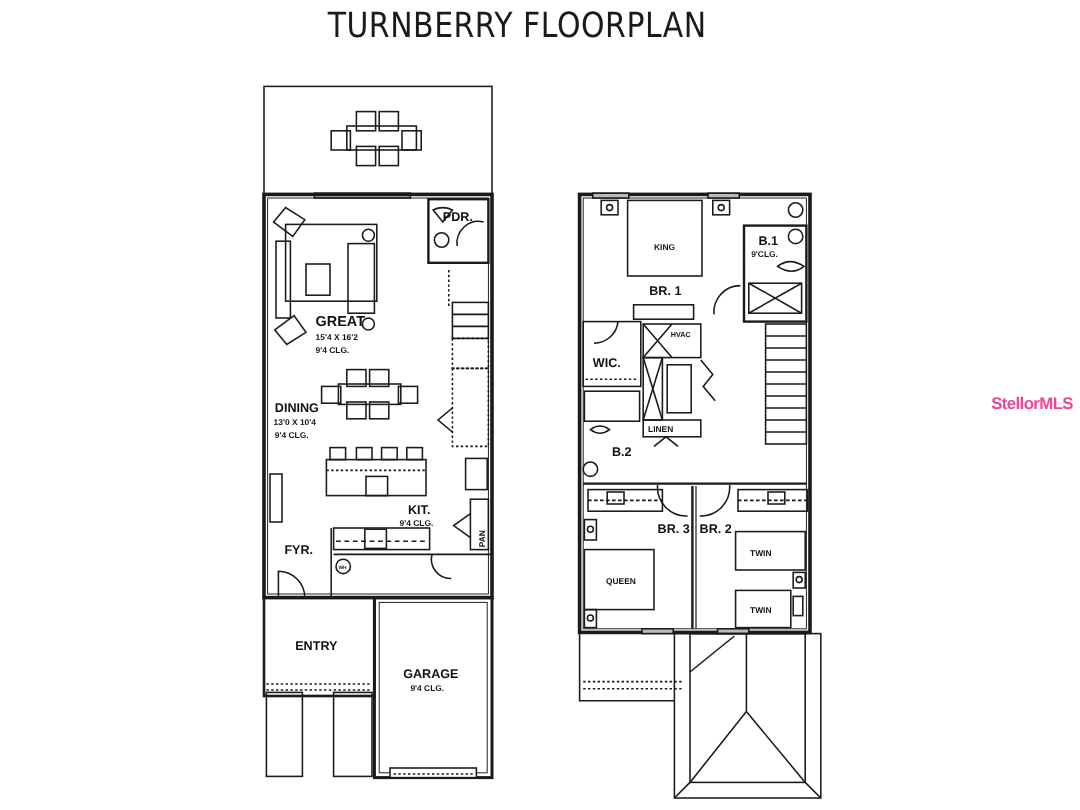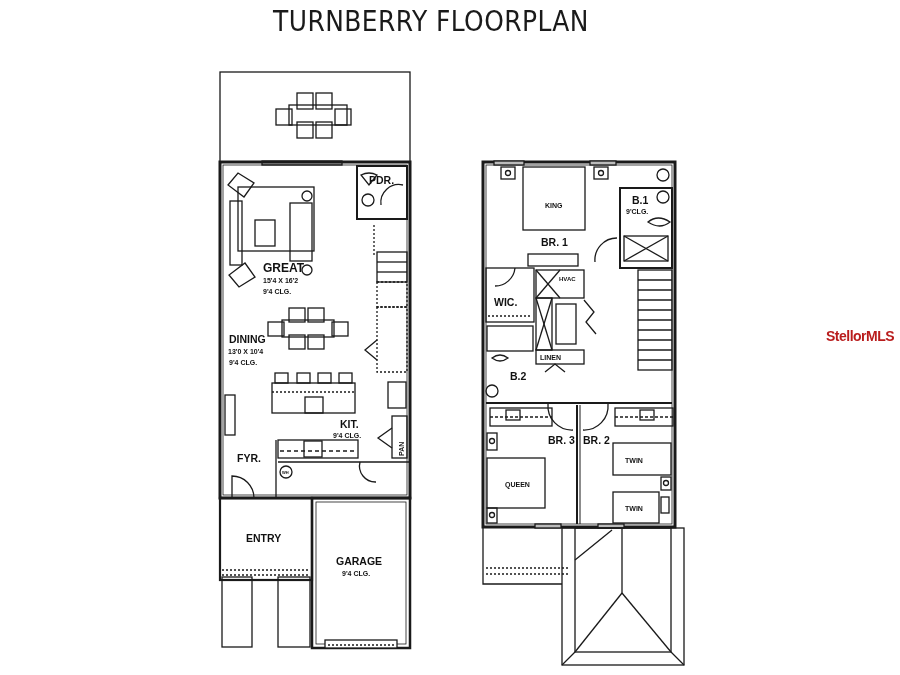--- a/index.html
+++ b/index.html
@@ -3,21 +3,21 @@
 <meta charset="utf-8">
 <style>
   html,body{margin:0;padding:0;background:#ffffff;}
   body{width:900px;height:675px;position:relative;overflow:hidden;font-family:"Liberation Sans",sans-serif;color:#1a1a1a;}
   .title{position:absolute;left:0;top:4px;width:862px;text-align:center;font-size:29px;letter-spacing:0.5px;font-weight:400;color:#1a1a1a;font-family:"DejaVu Sans",sans-serif;transform:scaleX(0.86);transform-origin:center;}
   svg{position:absolute;left:0;top:0;}
   .lbl{font-family:"Liberation Sans",sans-serif;font-weight:700;fill:#111;}
   .sm{font-size:7px;font-weight:700;}
   .md{font-size:10.5px;}
   .lg{font-size:12px;}
-  .wm{position:absolute;left:826px;top:328px;font-size:14px;font-weight:700;color:#b91c1c;font-family:"Liberation Sans",sans-serif;letter-spacing:-0.5px;}
+  .wm{position:absolute;left:826px;top:328px;font-size:14px;font-weight:700;color:#ec4899;font-family:"Liberation Sans",sans-serif;letter-spacing:-0.5px;}
 </style>
 </head>
 <body>
 
 <div class="title">TURNBERRY FLOORPLAN</div>
 
 <svg width="900" height="675" viewBox="0 0 900 675">
   <g fill="none" stroke="#1a1a1a" stroke-width="1.3">
 
     <g>

